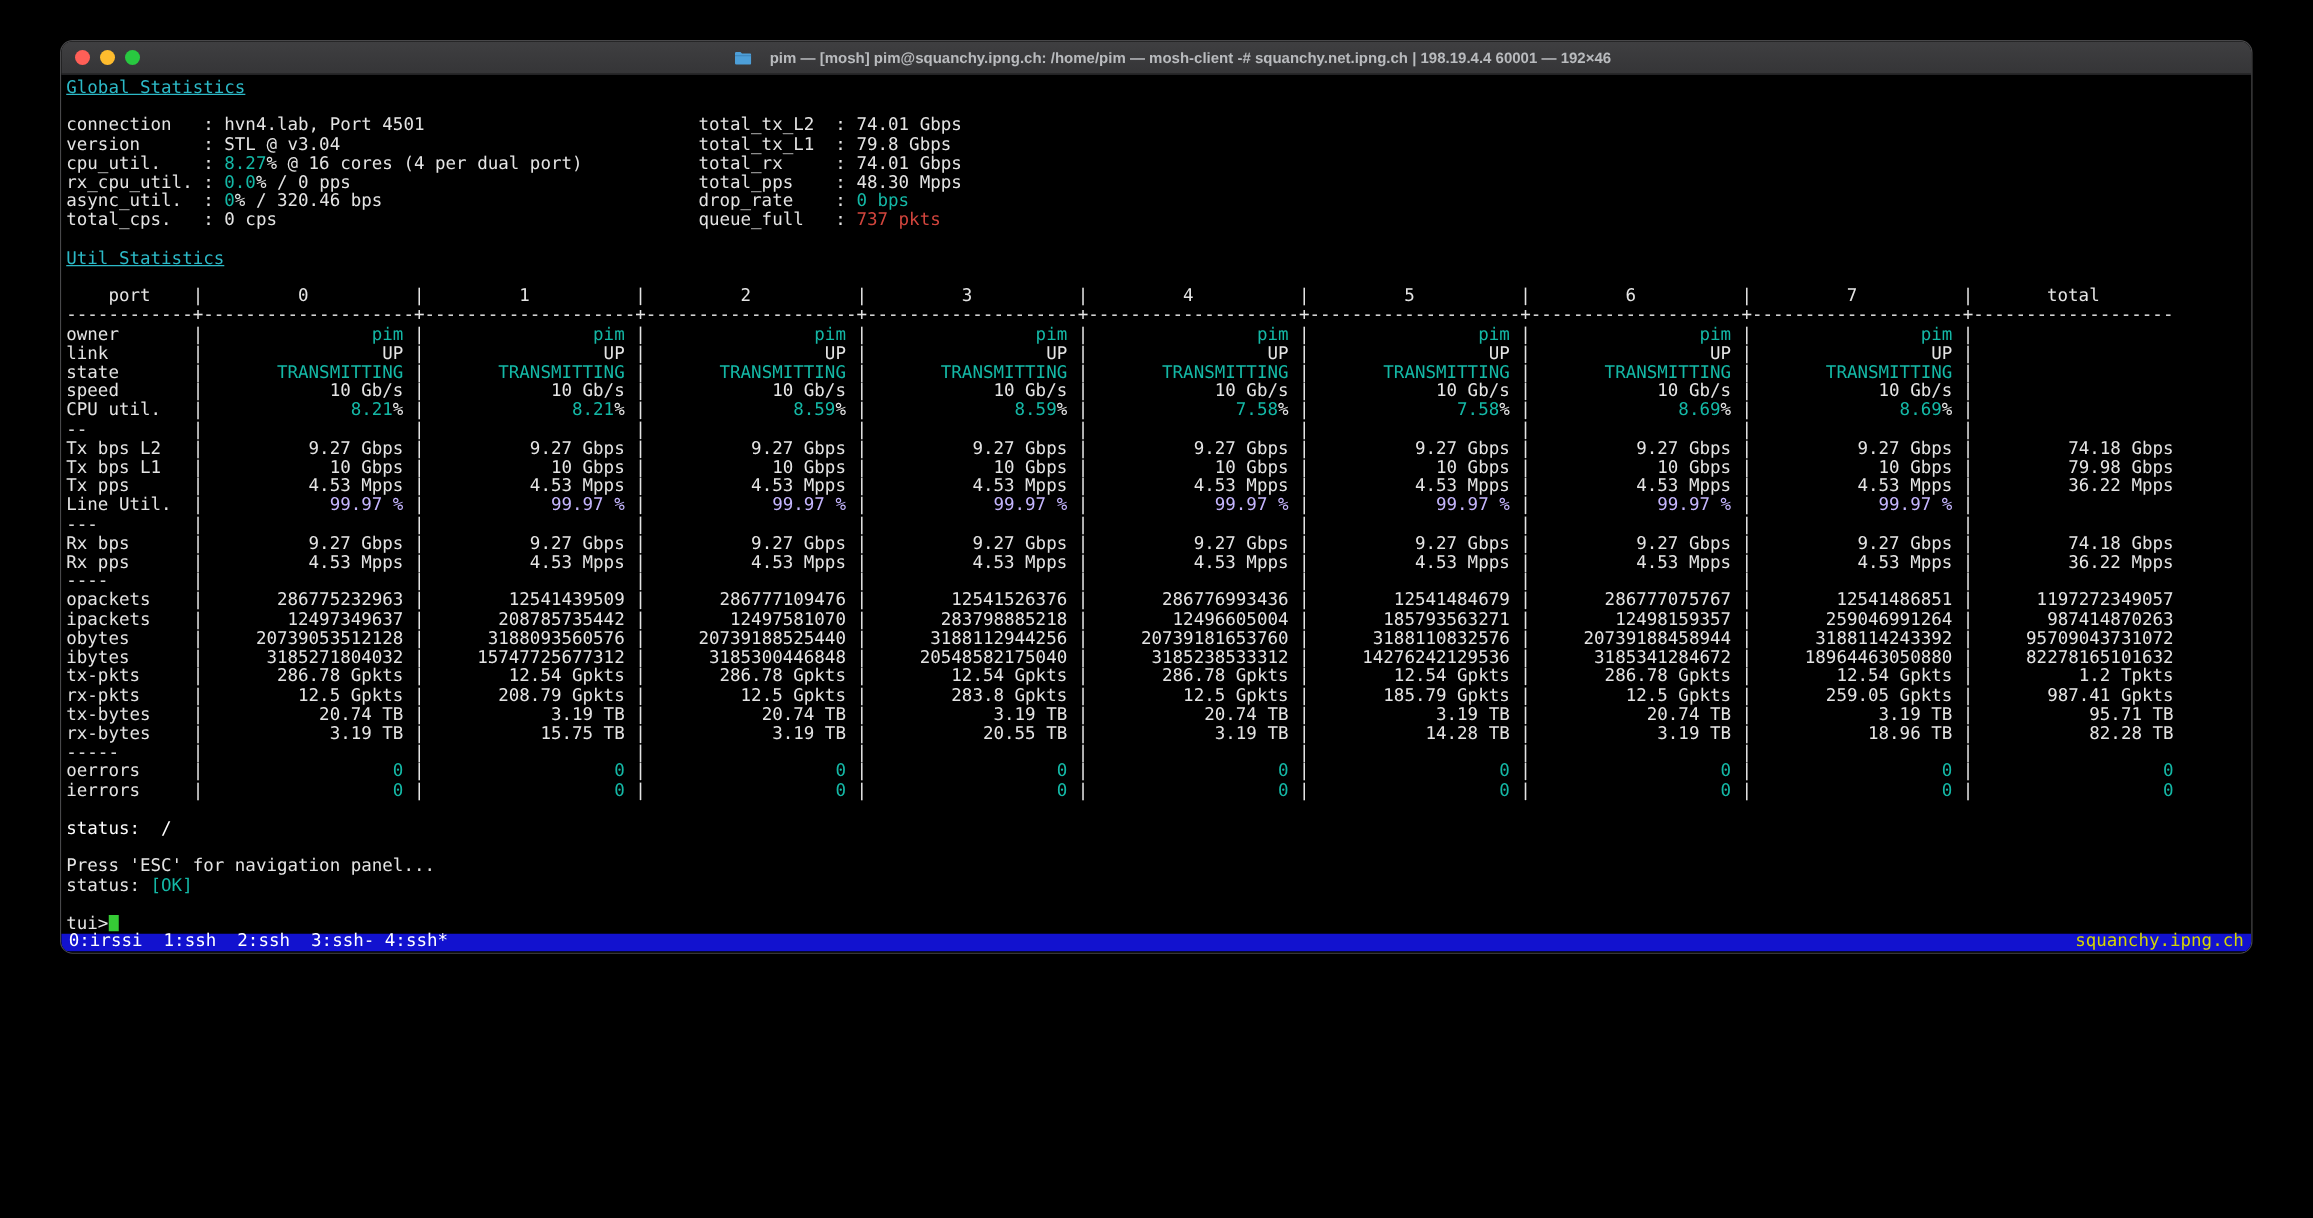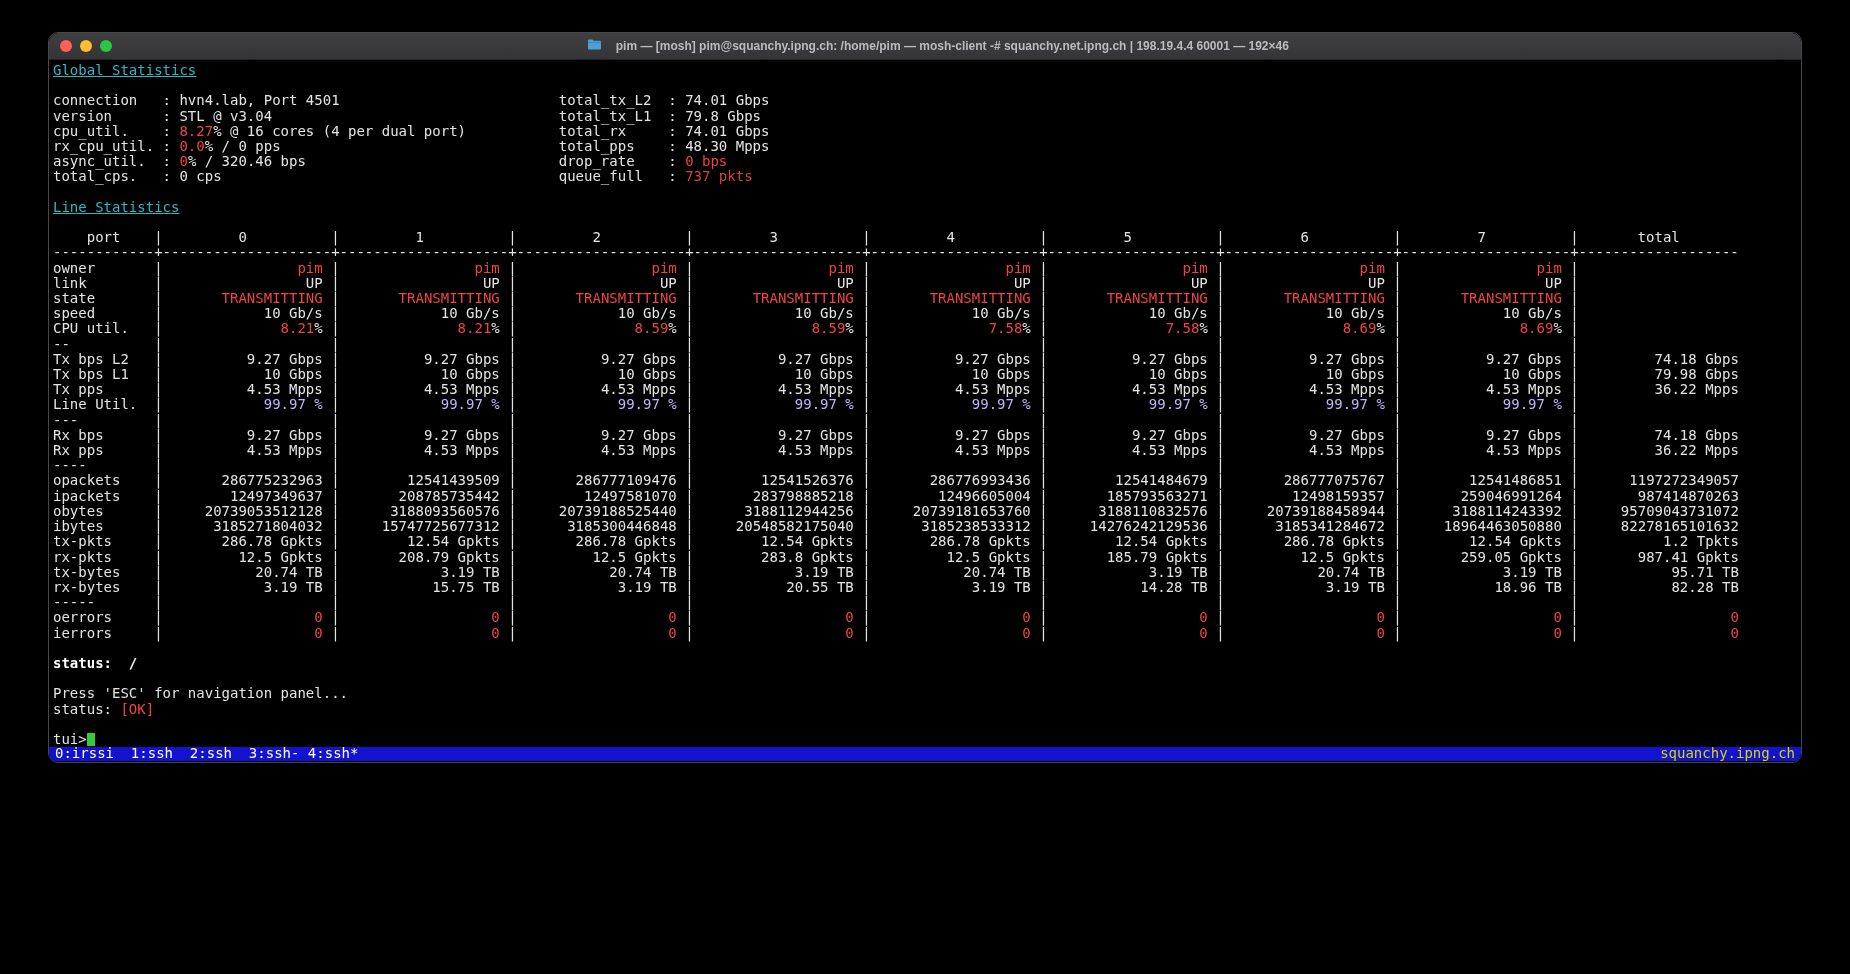--- a/index.html
+++ b/index.html
@@ -13,33 +13,33 @@
     height:26px;background:linear-gradient(#3f3f41,#353537);
     border-bottom:1px solid #232325;border-radius:9px 9px 0 0;
     display:flex;align-items:center;justify-content:center;position:relative;
     font-family:"Liberation Sans",sans-serif;font-size:12px;font-weight:600;color:#b9bbbe;
   }
   .lights{position:absolute;left:11px;top:0;height:100%;display:flex;align-items:center;gap:8px;}
   .light{width:12px;height:12px;border-radius:50%;}
   .light.red{background:#ff5f57;}
   .light.yellow{background:#febc2e;}
   .light.green{background:#28c840;}
-  .title-wrap{display:flex;gap:15px;white-space:pre;}
+  .title-wrap{display:flex;align-items:center;gap:15px;white-space:pre;}
   .screen{
     position:relative;height:703px;background:#000;padding:3px 4px 0 4px;
     font-family:"DejaVu Sans Mono","Liberation Mono",monospace;
     font-size:14px;line-height:15.2px;color:#e4e4e4;
   }
   .line{white-space:pre;min-height:15.2px;}
   .heading{color:#2cb9c7;text-decoration:underline;}
   .c-fg{color:#e4e4e4;}
-  .c-green{color:#ef4444;}
+  .c-green{color:#14b8a6;}
   .c-red{color:#d2453d;}
   .c-blue{color:#c4b5fd;}
-  .c-bold{color:#ffffff;font-weight:bold;}
+  .c-bold{color:#ffffff;font-weight:normal;}
   .gleft{display:inline-block;width:60ch;}
   .cursor{display:inline-block;width:8px;height:13px;background:#35cb35;vertical-align:-2px;}
   .tmux{
     position:absolute;left:0;right:0;bottom:5px;height:14px;
     background:#1212cf;color:#ffffff;display:flex;align-items:center;
     justify-content:space-between;padding:0 6px;white-space:pre;
   }
   .tmux .host{color:#d6d600;}
 </style>
 </head>
@@ -68,21 +68,21 @@
     <div class="line"> </div>
     <div>
         <div class="line"><span class="gleft"><span class="c-fg">connection   : </span><span class="c-fg">hvn4.lab, Port 4501</span></span><span><span class="c-fg">total_tx_L2  : </span><span class="c-fg">74.01 Gbps</span></span></div>
         <div class="line"><span class="gleft"><span class="c-fg">version      : </span><span class="c-fg">STL @ v3.04</span></span><span><span class="c-fg">total_tx_L1  : </span><span class="c-fg">79.8 Gbps</span></span></div>
         <div class="line"><span class="gleft"><span class="c-fg">cpu_util.    : </span><span class="c-green">8.27</span><span class="c-fg">% @ 16 cores (4 per dual port)</span></span><span><span class="c-fg">total_rx     : </span><span class="c-fg">74.01 Gbps</span></span></div>
         <div class="line"><span class="gleft"><span class="c-fg">rx_cpu_util. : </span><span class="c-green">0.0</span><span class="c-fg">% / 0 pps</span></span><span><span class="c-fg">total_pps    : </span><span class="c-fg">48.30 Mpps</span></span></div>
         <div class="line"><span class="gleft"><span class="c-fg">async_util.  : </span><span class="c-green">0</span><span class="c-fg">% / 320.46 bps</span></span><span><span class="c-fg">drop_rate    : </span><span class="c-green">0 bps</span></span></div>
         <div class="line"><span class="gleft"><span class="c-fg">total_cps.   : </span><span class="c-fg">0 cps</span></span><span><span class="c-fg">queue_full   : </span><span class="c-red">737 pkts</span></span></div>
       </div>
     <div class="line"> </div>
-    <div class="line"><span class="heading">Line Statistics</span></div>
+    <div class="line"><span class="heading">Util Statistics</span></div>
     <div class="line"> </div>
     <div>
         <div class="line"><span class="c-fg">    port    |         0          |         1          |         2          |         3          |         4          |         5          |         6          |         7          |       total       </span></div>
         <div class="line"><span class="c-fg">------------+--------------------+--------------------+--------------------+--------------------+--------------------+--------------------+--------------------+--------------------+-------------------</span></div>
         <div class="line"><span class="c-fg">owner       |</span><span class="c-green">                pim</span><span class="c-fg"> |</span><span class="c-green">                pim</span><span class="c-fg"> |</span><span class="c-green">                pim</span><span class="c-fg"> |</span><span class="c-green">                pim</span><span class="c-fg"> |</span><span class="c-green">                pim</span><span class="c-fg"> |</span><span class="c-green">                pim</span><span class="c-fg"> |</span><span class="c-green">                pim</span><span class="c-fg"> |</span><span class="c-green">                pim</span><span class="c-fg"> |</span><span class="c-fg">                   </span></div>
         <div class="line"><span class="c-fg">link        |</span><span class="c-fg">                 UP</span><span class="c-fg"> |</span><span class="c-fg">                 UP</span><span class="c-fg"> |</span><span class="c-fg">                 UP</span><span class="c-fg"> |</span><span class="c-fg">                 UP</span><span class="c-fg"> |</span><span class="c-fg">                 UP</span><span class="c-fg"> |</span><span class="c-fg">                 UP</span><span class="c-fg"> |</span><span class="c-fg">                 UP</span><span class="c-fg"> |</span><span class="c-fg">                 UP</span><span class="c-fg"> |</span><span class="c-fg">                   </span></div>
         <div class="line"><span class="c-fg">state       |</span><span class="c-green">       TRANSMITTING</span><span class="c-fg"> |</span><span class="c-green">       TRANSMITTING</span><span class="c-fg"> |</span><span class="c-green">       TRANSMITTING</span><span class="c-fg"> |</span><span class="c-green">       TRANSMITTING</span><span class="c-fg"> |</span><span class="c-green">       TRANSMITTING</span><span class="c-fg"> |</span><span class="c-green">       TRANSMITTING</span><span class="c-fg"> |</span><span class="c-green">       TRANSMITTING</span><span class="c-fg"> |</span><span class="c-green">       TRANSMITTING</span><span class="c-fg"> |</span><span class="c-fg">                   </span></div>
         <div class="line"><span class="c-fg">speed       |</span><span class="c-fg">            10 Gb/s</span><span class="c-fg"> |</span><span class="c-fg">            10 Gb/s</span><span class="c-fg"> |</span><span class="c-fg">            10 Gb/s</span><span class="c-fg"> |</span><span class="c-fg">            10 Gb/s</span><span class="c-fg"> |</span><span class="c-fg">            10 Gb/s</span><span class="c-fg"> |</span><span class="c-fg">            10 Gb/s</span><span class="c-fg"> |</span><span class="c-fg">            10 Gb/s</span><span class="c-fg"> |</span><span class="c-fg">            10 Gb/s</span><span class="c-fg"> |</span><span class="c-fg">                   </span></div>
         <div class="line"><span class="c-fg">CPU util.   |</span><span class="c-green">              8.21</span><span class="c-fg">%</span><span class="c-fg"> |</span><span class="c-green">              8.21</span><span class="c-fg">%</span><span class="c-fg"> |</span><span class="c-green">              8.59</span><span class="c-fg">%</span><span class="c-fg"> |</span><span class="c-green">              8.59</span><span class="c-fg">%</span><span class="c-fg"> |</span><span class="c-green">              7.58</span><span class="c-fg">%</span><span class="c-fg"> |</span><span class="c-green">              7.58</span><span class="c-fg">%</span><span class="c-fg"> |</span><span class="c-green">              8.69</span><span class="c-fg">%</span><span class="c-fg"> |</span><span class="c-green">              8.69</span><span class="c-fg">%</span><span class="c-fg"> |</span><span class="c-fg">                   </span></div>
         <div class="line"><span class="c-fg">--          |</span><span class="c-fg">                   </span><span class="c-fg"> |</span><span class="c-fg">                   </span><span class="c-fg"> |</span><span class="c-fg">                   </span><span class="c-fg"> |</span><span class="c-fg">                   </span><span class="c-fg"> |</span><span class="c-fg">                   </span><span class="c-fg"> |</span><span class="c-fg">                   </span><span class="c-fg"> |</span><span class="c-fg">                   </span><span class="c-fg"> |</span><span class="c-fg">                   </span><span class="c-fg"> |</span><span class="c-fg">                   </span></div>

